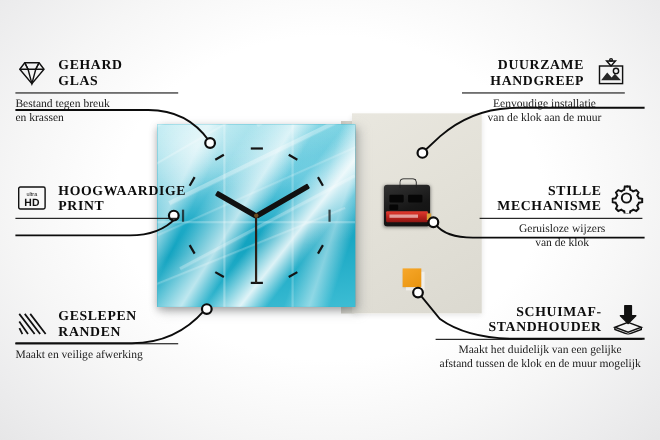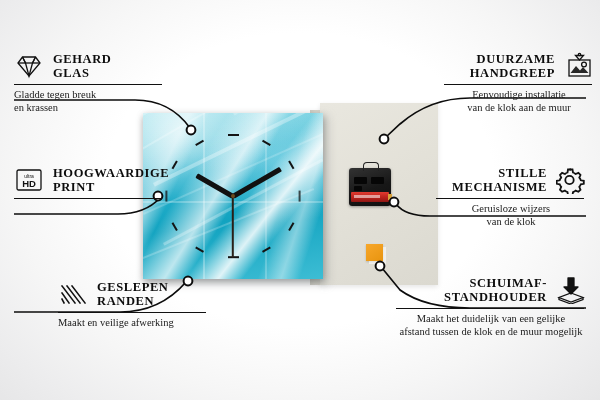--- a/index.html
+++ b/index.html
@@ -177,62 +177,62 @@
           <path d="M4,11 L26,11"></path>
               <path d="M8.5,5 L11.5,11 L15,24 L18.5,11 L21.5,5"></path>
           <path d="M11.5,11 L8.5,5 M18.5,11 L21.5,5"></path>
         </g>
           </svg>
       </span>
       <span class="title">GEHARD
 GLAS</span>
     </div>
     <div class="rule" style="width:148px;"></div>
-    <div class="desc">Gladde tegen breuk
+    <div class="desc">Bestand tegen breuk
 en krassen</div>
   </div>
 
   <div class="callout left" style="left:14px;top:166px;width:150px;">
     <div class="head">
       <span class="ico">
         <svg viewBox="0 0 30 28">
             <g fill="none" stroke="currentColor" stroke-width="1.3">
           <rect x="3" y="4" width="24" height="20" rx="1.5"></rect>
         </g>
         <text x="15" y="12" font-family="Liberation Sans, sans-serif" font-size="5" text-anchor="middle" fill="currentColor">ultra</text>
         <text x="15" y="21" font-family="Liberation Sans, sans-serif" font-size="9.5" font-weight="bold" text-anchor="middle" fill="currentColor">HD</text>
         </svg>
       </span>
       <span class="title">HOOGWAARDIGE
 PRINT</span>
     </div>
     <div class="rule" style="width:148px;"></div>
   </div>
 
-  <div class="callout left" style="left:14px;top:280px;width:150px;margin-left:44px;">
+  <div class="callout left" style="left:14px;top:280px;width:150px;">
     <div class="head">
       <span class="ico">
         <svg viewBox="0 0 30 28">
             <g stroke="currentColor" stroke-width="1.6" stroke-linecap="square">
           <path d="M4,6 L17,23"></path>
               <path d="M9,6 L22,23"></path>
               <path d="M14,6 L27,23"></path>
           <path d="M4,13 L11,23"></path>
               <path d="M4,19 L6,23"></path>
         </g>
           </svg>
       </span>
       <span class="title">GESLEPEN
 RANDEN</span>
     </div>
     <div class="rule" style="width:148px;"></div>
     <div class="desc">Maakt en veilige afwerking</div>
   </div>
 
-  <div class="callout right" style="left:444px;top:52px;width:150px;">
+  <div class="callout right" style="left:420px;top:52px;width:150px;">
     <div class="head">
       <span class="title" style="flex:1;">DUURZAME
 HANDGREEP</span>
       <span class="ico">
         <svg viewBox="0 0 30 28">
             <g fill="none" stroke="currentColor" stroke-width="1.3">
           <rect x="5" y="8" width="21" height="16"></rect>
           <path d="M15.5,8 L11.5,3.5 L19.5,3.5 Z"></path>
           <circle cx="15.5" cy="2.5" r="1.2"></circle>
           <path d="M6.5,21 L12,14 L16,18.5 L19,15 L24.5,21 Z" fill="currentColor" stroke="none" opacity=".9"></path>

